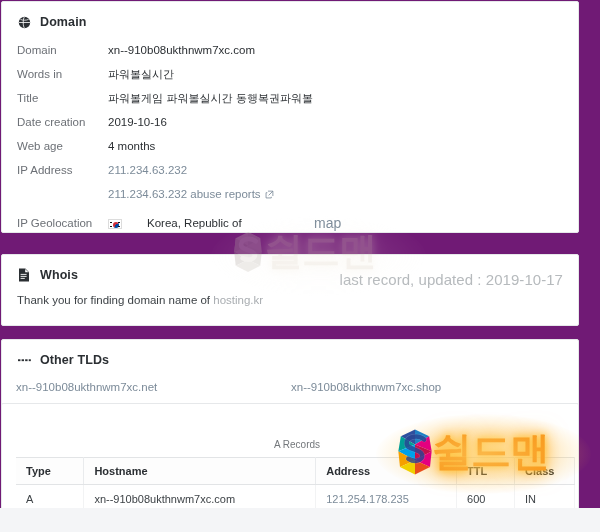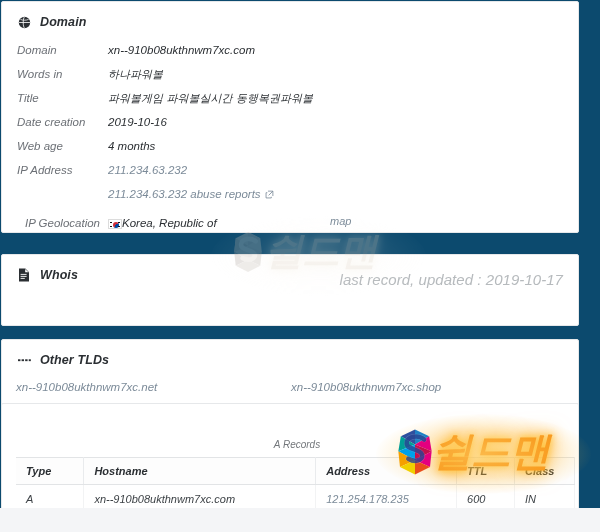--- a/index.html
+++ b/index.html
@@ -7,22 +7,21 @@
     margin: 0; padding: 0;
     width: 600px; height: 532px;
     background: #f4f5f7;
     font-family: "Liberation Sans", "DejaVu Sans", sans-serif;
     -webkit-font-smoothing: antialiased;
   }
   .page {
     position: relative;
     width: 600px; height: 508px;
     overflow: hidden;
-    background: #0c4a6e;
-    font-style: italic;
+    background: #701a75;
   }
 
   
   .card {
     position: absolute;
     left: 1px;
     width: 578px;
     background: #ffffff;
     border: 1px solid #e6e8ea;
     border-radius: 2px;
@@ -93,21 +92,21 @@
     color: #7c8b99;
     text-decoration: none;
   }
   .abuse-wrap { display: flex; align-items: center; gap: 4px; }
   .ext-icon { width: 9px; height: 9px; display: inline-block; color: #7c8b99; }
   .ext-icon svg { display: block; }
 
   .geo-value {
     display: flex;
     align-items: center;
-    gap: 0;
+    gap: 25px;
   }
   .flag {
     width: 14px; height: 10px;
     position: relative;
     flex: 0 0 auto;
     background: #ffffff;
     border: .5px solid #dcdcdc;
     overflow: hidden;
   }
   .flag .circ {
@@ -122,26 +121,26 @@
     background: #111;
     width: 2.4px; height: .9px;
   }
   .flag .b1 { left: .8px; top: 2px; }
   .flag .b2 { left: .8px; top: 6.8px; }
   .flag .b3 { right: .8px; top: 2px; }
   .flag .b4 { right: .8px; top: 6.8px; }
 
   .map-link {
     position: absolute;
-    left: 328px;
+    left: 312px;
     color: #7c8b99;
-    font-size: 11px;
+    font-size: 14px;
     text-decoration: none;
   }
-  .geo-row { position: relative; text-align: center; }
+  .geo-row { position: relative; }
 
   
   .whois-body {
     padding: 12px 0 0 15px;
     font-size: 11.5px;
     color: #3d4246;
   }
   .whois-body .faded { color: #a9adb1; }
 
   
@@ -265,21 +264,21 @@
     </div>
 
     <div class="rows">
       <div class="row">
         <span class="row-label">Domain</span>
         <span class="row-value">xn--910b08ukthnwm7xc.com</span>
       </div>
 
       <div class="row">
         <span class="row-label">Words in</span>
-        <span class="row-value korean">하나파워볼</span>
+        <span class="row-value korean">파워볼실시간</span>
       </div>
 
       <div class="row">
         <span class="row-label">Title</span>
         <span class="row-value korean">파워볼게임 파워볼실시간 동행복권파워볼</span>
       </div>
 
       <div class="row">
         <span class="row-label">Date creation</span>
         <span class="row-value">2019-10-16</span>
@@ -330,20 +329,23 @@
     <div class="sec-head">
       <span class="sec-icon">
         <svg width="12" height="14" viewBox="0 0 12 14">
           <path d="M1 .6h6.4L11 4.2V13.4H1z" fill="#2b2f33"></path>
           <path d="M7.2 .9v3.3h3.3" fill="#fff"></path>
           <path d="M2.6 6.4h6M2.6 8.4h6M2.6 10.4h4.2" stroke="#fff" stroke-width=".9"></path>
         </svg>
       </span>
       <span class="sec-title">Whois</span>
       <span class="last-record">last record, updated : 2019-10-17</span>
+    </div>
+    <div class="whois-body">
+      <span>Thank you for finding domain name of </span><span class="faded">hosting.kr</span>
     </div>
   </div>
 
   <div class="card card-tlds">
     <div class="sec-head">
       <span class="sec-icon">
         <svg width="13" height="5" viewBox="0 0 16 5">
           <rect x="0" y="1" width="3" height="2.3" fill="#2b2f33"></rect>
           <rect x="4.4" y="1" width="3" height="2.3" fill="#2b2f33"></rect>
           <rect x="8.8" y="1" width="3" height="2.3" fill="#2b2f33"></rect>

